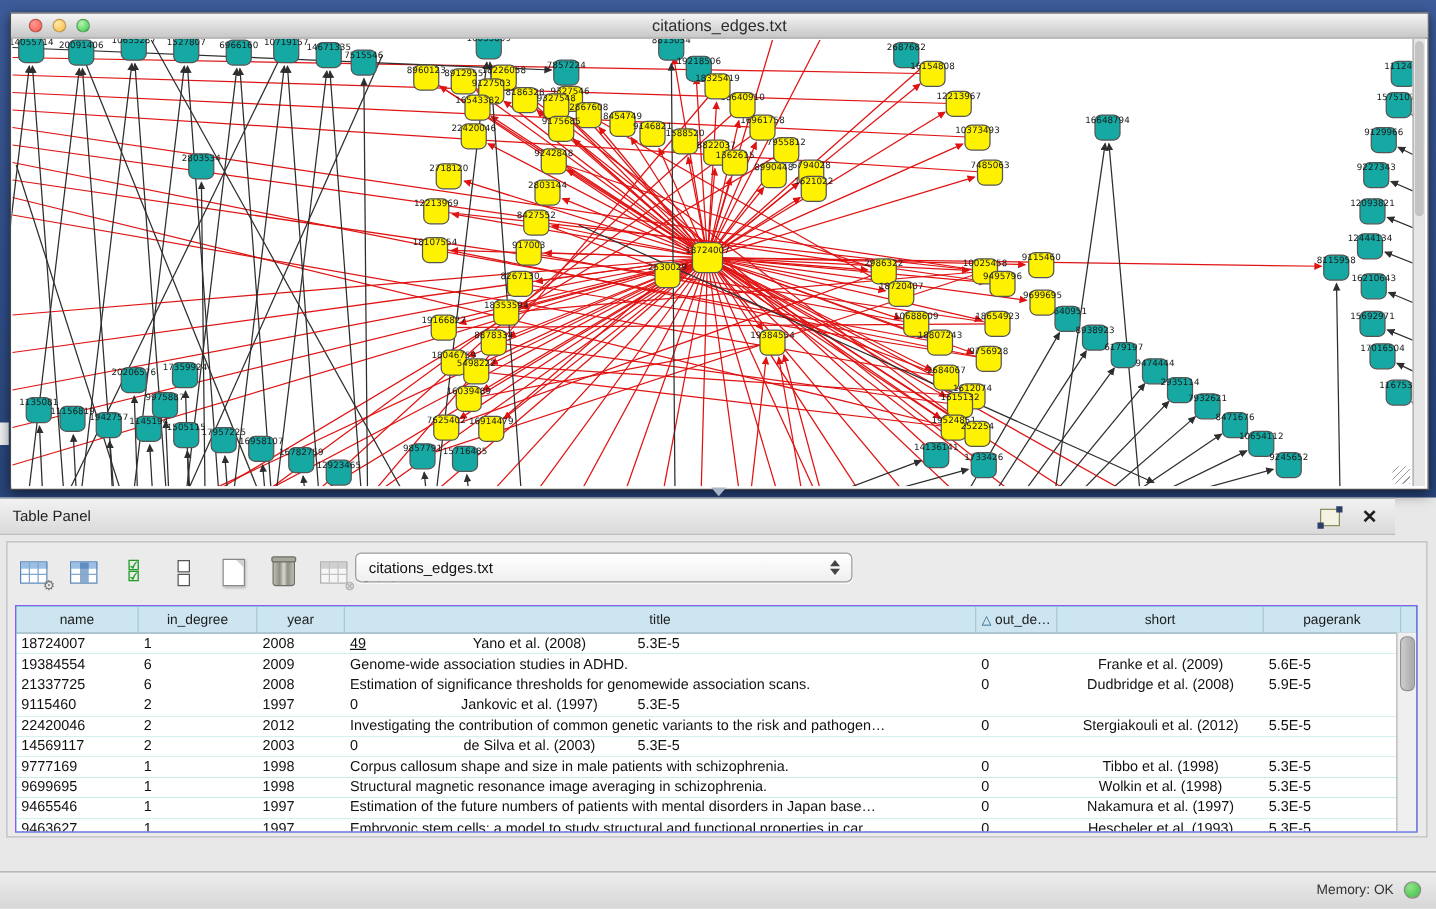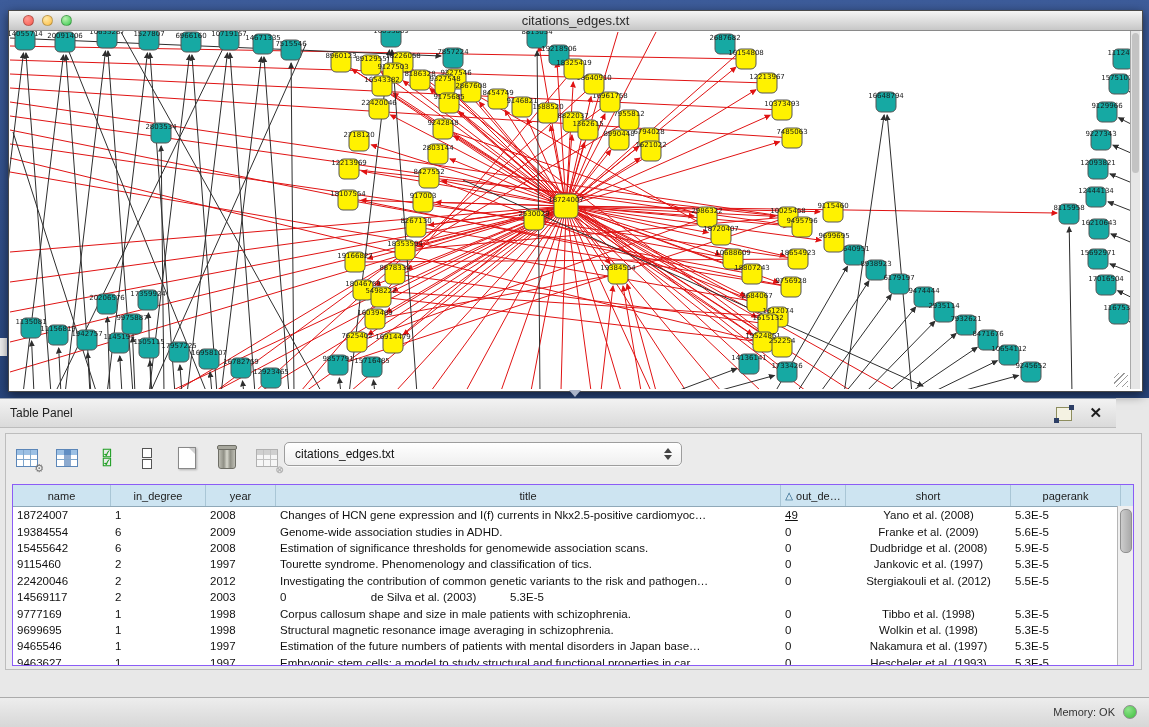--- a/index.html
+++ b/index.html
@@ -610,48 +610,46 @@
           <div class="th" style="width: 505px;">title</div>
           <div class="th" style="width: 65px;"><span class="sort">△</span>out_de…</div>
           <div class="th" style="width: 165px;">short</div>
           <div class="th" style="width: 110px;">pagerank</div>
         </div>
       <div class="tbody">
           <div class="trow">
             <div class="td" style="width: 98px;">18724007</div>
             <div class="td" style="width: 95px;">1</div>
             <div class="td" style="width: 70px;">2008</div>
-            <div class="td" style="width: 505px;">Changes of HCN gene expression and I(f) currents in Nkx2.5-positive cardiomyoc…</div>
             <div class="td" style="width: 65px; text-decoration: underline;">49</div>
             <div class="td c" style="width: 165px;">Yano et al. (2008)</div>
             <div class="td" style="width: 110px;">5.3E-5</div>
           </div>
           <div class="trow">
             <div class="td" style="width: 98px;">19384554</div>
             <div class="td" style="width: 95px;">6</div>
             <div class="td" style="width: 70px;">2009</div>
             <div class="td" style="width: 505px;">Genome-wide association studies in ADHD.</div>
             <div class="td" style="width: 65px;">0</div>
             <div class="td c" style="width: 165px;">Franke et al. (2009)</div>
             <div class="td" style="width: 110px;">5.6E-5</div>
           </div>
           <div class="trow">
-            <div class="td" style="width: 98px;">15455642</div>
+            <div class="td" style="width: 98px;">21337725</div>
             <div class="td" style="width: 95px;">6</div>
             <div class="td" style="width: 70px;">2008</div>
             <div class="td" style="width: 505px;">Estimation of significance thresholds for genomewide association scans.</div>
             <div class="td" style="width: 65px;">0</div>
             <div class="td c" style="width: 165px;">Dudbridge et al. (2008)</div>
             <div class="td" style="width: 110px;">5.9E-5</div>
           </div>
           <div class="trow">
             <div class="td" style="width: 98px;">9115460</div>
             <div class="td" style="width: 95px;">2</div>
             <div class="td" style="width: 70px;">1997</div>
-            <div class="td" style="width: 505px;">Tourette syndrome. Phenomenology and classification of tics.</div>
             <div class="td" style="width: 65px;">0</div>
             <div class="td c" style="width: 165px;">Jankovic et al. (1997)</div>
             <div class="td" style="width: 110px;">5.3E-5</div>
           </div>
           <div class="trow">
             <div class="td" style="width: 98px;">22420046</div>
             <div class="td" style="width: 95px;">2</div>
             <div class="td" style="width: 70px;">2012</div>
             <div class="td" style="width: 505px;">Investigating the contribution of common genetic variants to the risk and pathogen…</div>
             <div class="td" style="width: 65px;">0</div>

